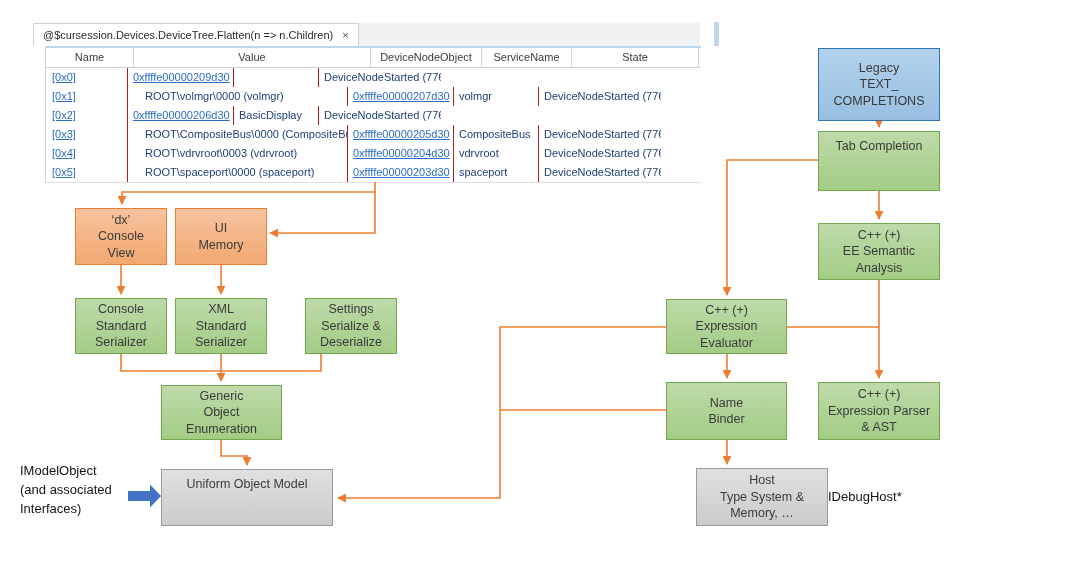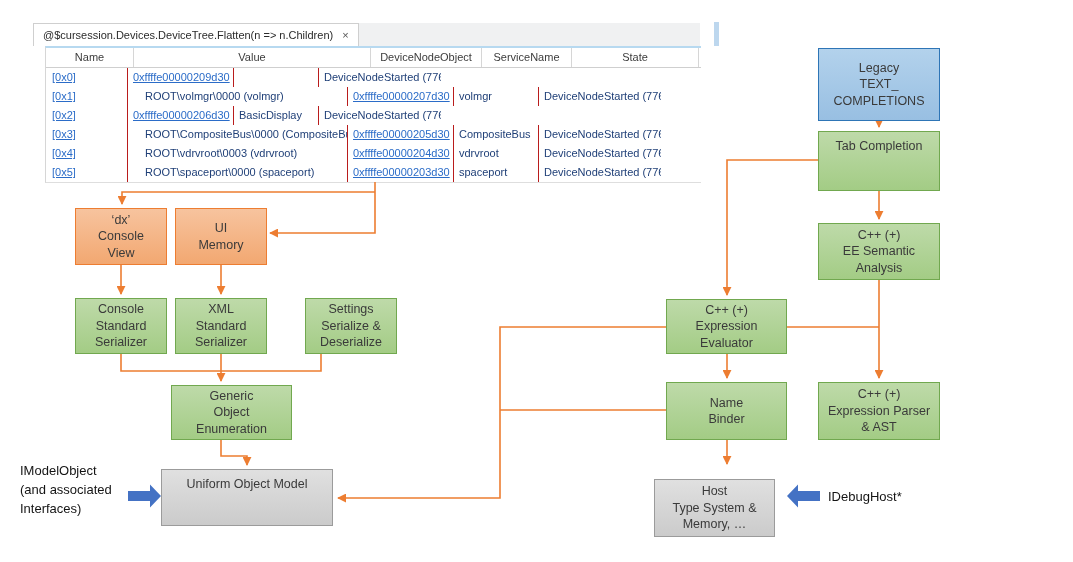--- a/index.html
+++ b/index.html
@@ -147,39 +147,39 @@
 EE Semantic
 Analysis</div>
   <div class="fbox green" style="left:666px;top:299px;width:121px;height:55px;">C++ (+)
 Expression
 Evaluator</div>
   <div class="fbox green" style="left:666px;top:382px;width:121px;height:58px;">Name
 Binder</div>
   <div class="fbox green" style="left:818px;top:382px;width:122px;height:58px;">C++ (+)
 Expression Parser
 &amp; AST</div>
-  <div class="fbox gray" style="left:654px;top:468px;width:121px;height:58px;margin-top:11px;">Host
+  <div class="fbox gray" style="left:696px;top:468px;width:132px;height:58px;">Host
 Type System &amp;
 Memory, …</div>
 
   <div class="fbox salmon" style="left:75px;top:208px;width:92px;height:57px;">‘dx’
 Console
 View</div>
   <div class="fbox salmon" style="left:175px;top:208px;width:92px;height:57px;">UI
 Memory</div>
   <div class="fbox green" style="left:75px;top:298px;width:92px;height:56px;">Console
 Standard
 Serializer</div>
   <div class="fbox green" style="left:175px;top:298px;width:92px;height:56px;">XML
 Standard
 Serializer</div>
   <div class="fbox green" style="left:275px;top:298px;width:92px;height:56px;margin-left:30px;">Settings
 Serialize &amp;
 Deserialize</div>
-  <div class="fbox green" style="left:171px;top:385px;width:121px;height:55px;">Generic
+  <div class="fbox green" style="left:161px;top:385px;width:121px;height:55px;">Generic
 Object
 Enumeration</div>
   <div class="fbox gray talign" style="left:161px;top:469px;width:172px;height:57px;">Uniform Object Model</div>
 
   <div class="note" style="left:20px;top:461px;width:130px;">IModelObject
 (and associated
 Interfaces)</div>
   <div class="note" style="left:828px;top:487px;">IDebugHost*</div>
 
 </div>

